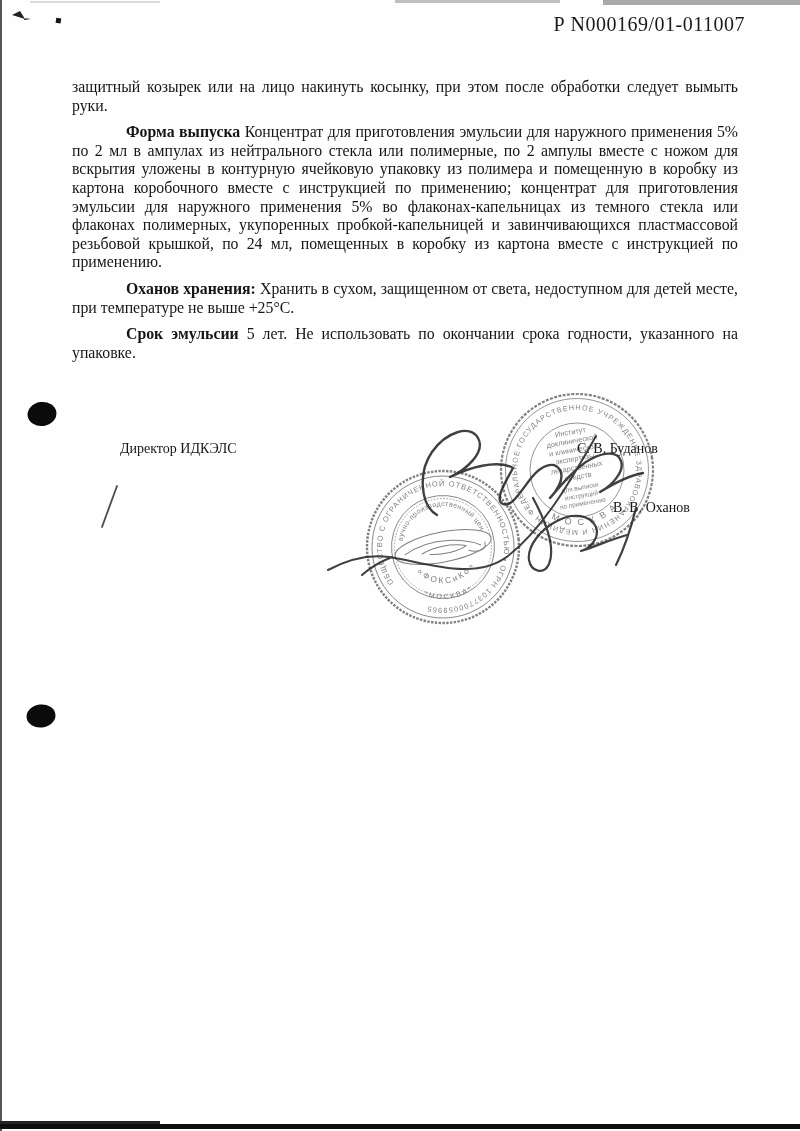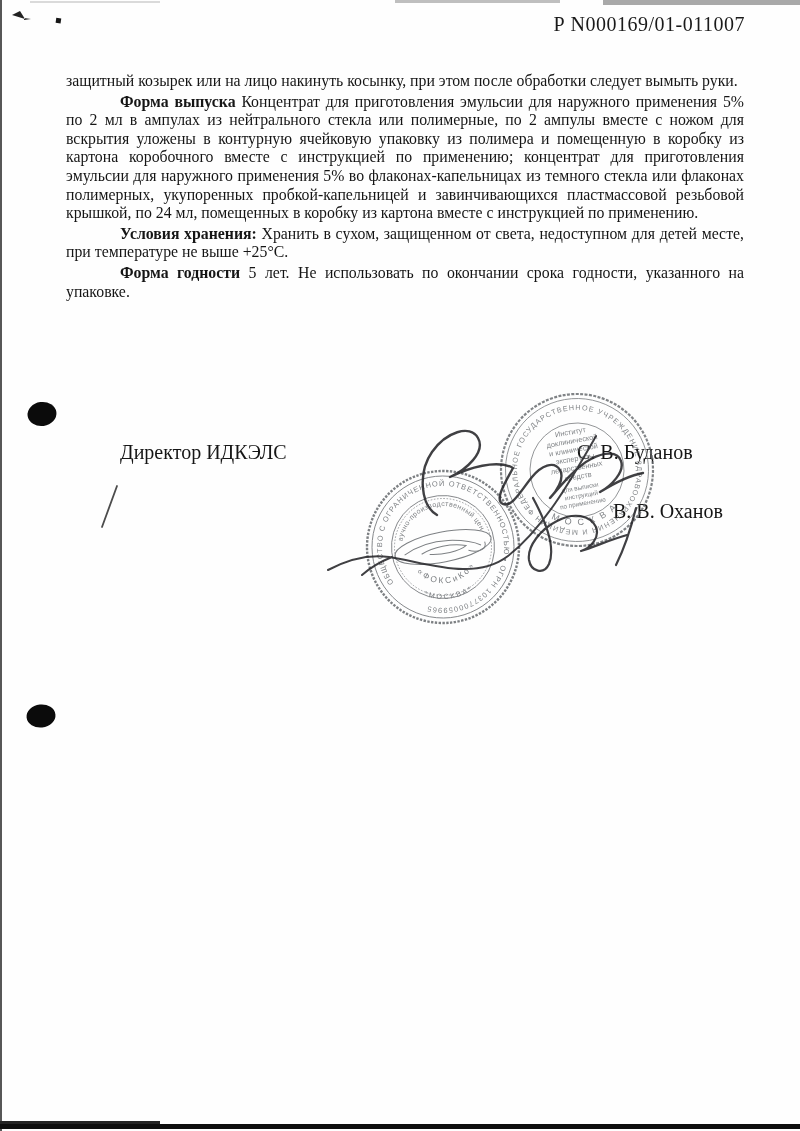--- a/index.html
+++ b/index.html
@@ -7,24 +7,24 @@
     position:relative;width:800px;height:1131px;background:#fefefe;
     overflow:hidden;font-family:"Liberation Serif","DejaVu Serif",serif;color:#151515;
   }
   .header-number{
     position:absolute;top:13px;right:55px;font-size:20px;letter-spacing:.5px;color:#1a1a1a;
   }
   .body-text{
     position:absolute;left:64px;top:70px;width:682px;
     font-size:15.8px;line-height:18.6px;text-align:justify;
   }
-  .body-text p{margin:2px;}
+  .body-text p{margin:8px;}
   .body-text p.indent{text-indent:54px;}
   .body-text .b{font-weight:bold;}
-  .sig-row{position:absolute;left:120px;width:626px;height:22px;font-size:20px;}
+  .sig-row{position:absolute;left:120px;width:626px;height:22px;font-size:14px;}
   .sig-row .sig-title{position:absolute;left:0;top:0;}
   .sig-row .sig-name{position:absolute;top:0;}
   #sig-rows .sig-row:nth-child(1){top:441px;}
   #sig-rows .sig-row:nth-child(1) .sig-name{left:457px;}
   #sig-rows .sig-row:nth-child(2){top:500px;}
   #sig-rows .sig-row:nth-child(2) .sig-name{left:493px;}
   svg.overlay{position:absolute;left:0;top:0;z-index:3;}
   .stamp-ring-text{font-family:"Liberation Sans","DejaVu Sans",sans-serif;}
   .edge-left{position:absolute;left:0;top:0;width:2px;height:1131px;background:#3a3a3a;opacity:.85;z-index:4;}
   .edge-bottom{position:absolute;left:0;top:1124px;width:800px;height:5px;background:#0e0e0e;z-index:4;}
@@ -37,22 +37,22 @@
 </head>
 <body>
 
 <div class="page">
 
   <div class="header-number">Р N000169/01-011007</div>
 
   <div class="body-text" id="paragraphs">
       <p class="para"><span>защитный козырек или на лицо накинуть косынку, при этом после обработки следует вымыть руки.</span></p>
       <p class="para indent"><span class="b">Форма выпуска </span><span>Концентрат для приготовления эмульсии для наружного применения 5% по 2 мл в ампулах из нейтрального стекла или полимерные, по 2 ампулы вместе с ножом для вскрытия уложены в контурную ячейковую упаковку из полимера и помещенную в коробку из картона коробочного вместе с инструкцией по применению;  концентрат для приготовления эмульсии для наружного применения 5% во флаконах-капельницах из темного стекла или флаконах полимерных, укупоренных пробкой-капельницей и завинчивающихся пластмассовой резьбовой крышкой, по 24 мл, помещенных в коробку из картона вместе с инструкцией по применению.</span></p>
-      <p class="para indent"><span class="b">Условия хранения: </span><span>Хранить в сухом, защищенном от света, недоступном для детей месте, при температуре  не выше +25°С.</span></p>
-      <p class="para indent"><span class="b">Форма годности </span><span>5 лет. Не использовать по окончании срока годности, указанного на упаковке.</span></p>
+      <p class="para indent"><span class="b">Оханов хранения: </span><span>Хранить в сухом, защищенном от света, недоступном для детей месте, при температуре  не выше +25°С.</span></p>
+      <p class="para indent"><span class="b">Срок эмульсии </span><span>5 лет. Не использовать по окончании срока годности, указанного на упаковке.</span></p>
     </div>
 
   <div id="sig-rows">
       <div class="sig-row">
         <span class="sig-title">Директор ИДКЭЛС</span>
         <span class="sig-name">С. В. Буданов</span>
       </div>
       <div class="sig-row">
         <span class="sig-name">В. В. Оханов</span>
       </div>

